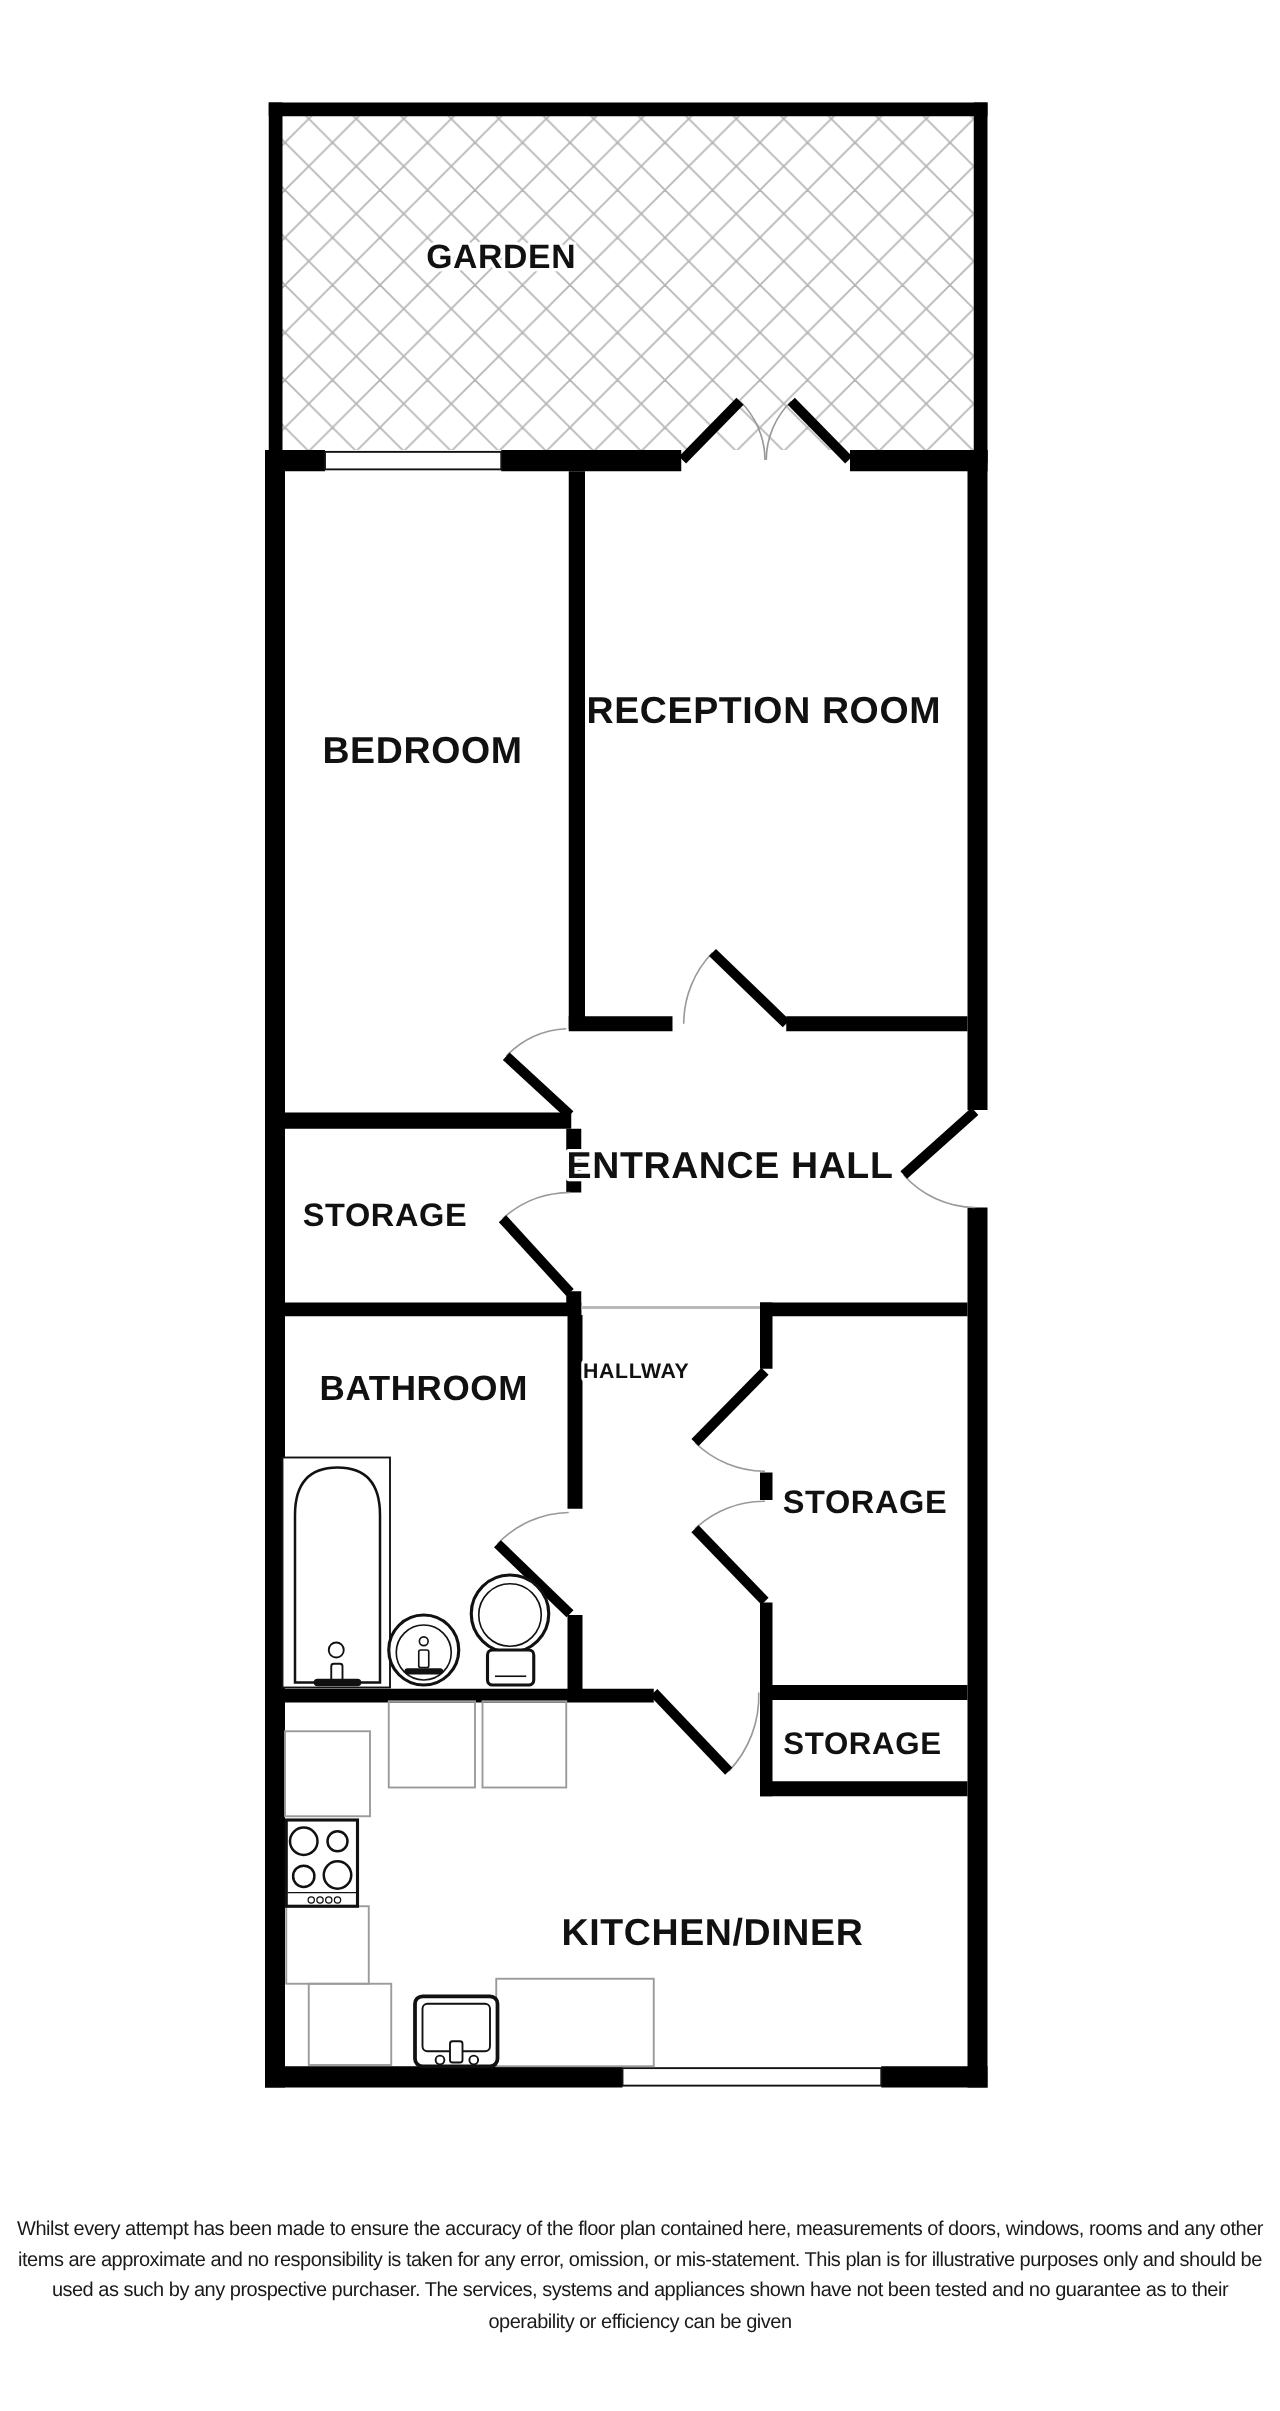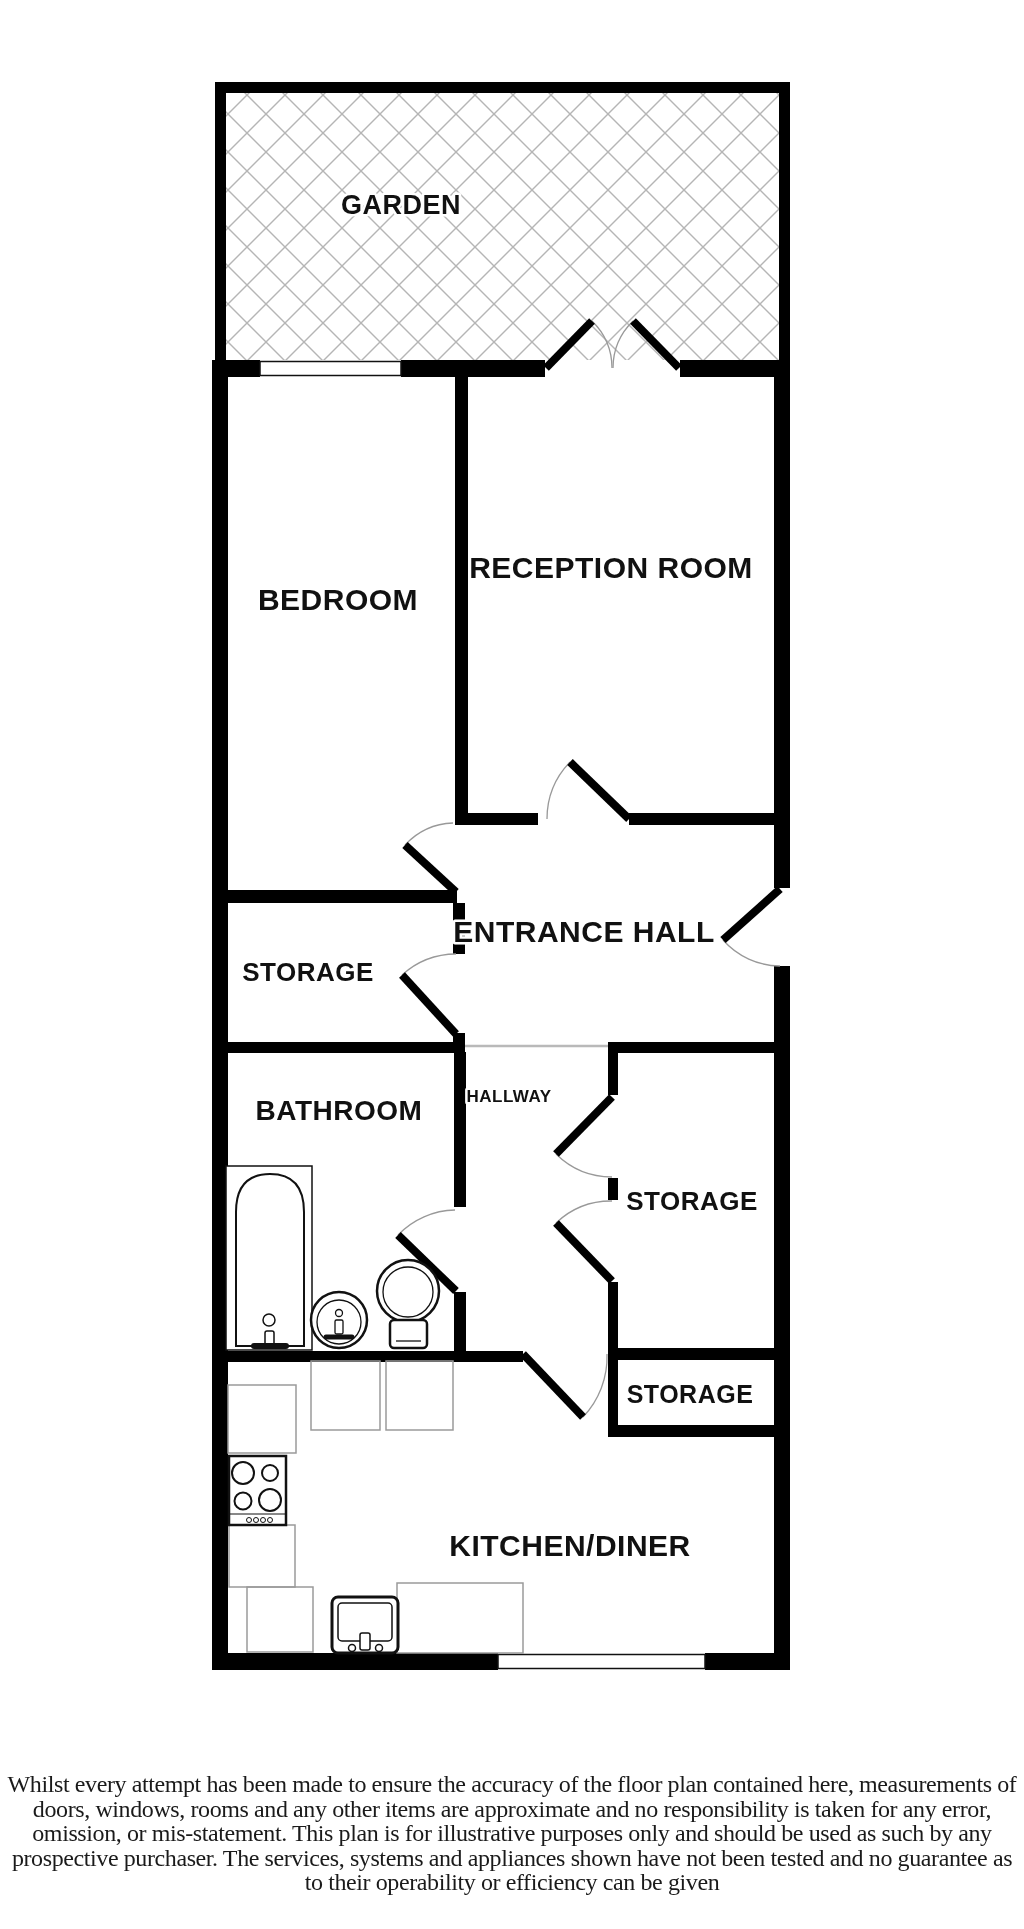--- a/index.html
+++ b/index.html
@@ -1,21 +1,21 @@
 <!DOCTYPE html>
 <html><head>
 <meta charset="utf-8">
 <style>
   html,body{margin:0;padding:0;background:#ffffff;}
   body{width:1024px;height:1929px;position:relative;font-family:"Liberation Sans",sans-serif;}
   #stage{position:absolute;left:0;top:0;width:880px;height:1929px;background:#ffffff;}
   svg text{font-family:"Liberation Sans","DejaVu Sans",sans-serif;font-weight:bold;fill:#111;}
   .room-label{letter-spacing:.5px;paint-order:stroke;stroke:#ffffff;stroke-width:5px;stroke-linejoin:round;}
   #footer{position:absolute;left:0;top:1772px;width:1024px;text-align:center;color:#1a1a1a;
-          font-size:24px;line-height:24.5px;letter-spacing:-0.4px;font-family:Liberation Serif, serif;}
+          font-size:16px;line-height:24.5px;letter-spacing:-0.4px;}
   #footer .disclaimer{max-width:1012px;margin:0 auto;}
   #footer .attribution{margin-top:0;}
 </style>
 </head>
 <body>
 
 <div id="stage">
 
 <svg width="1024" height="1740" viewBox="0 0 1024 1740">
   <defs>

